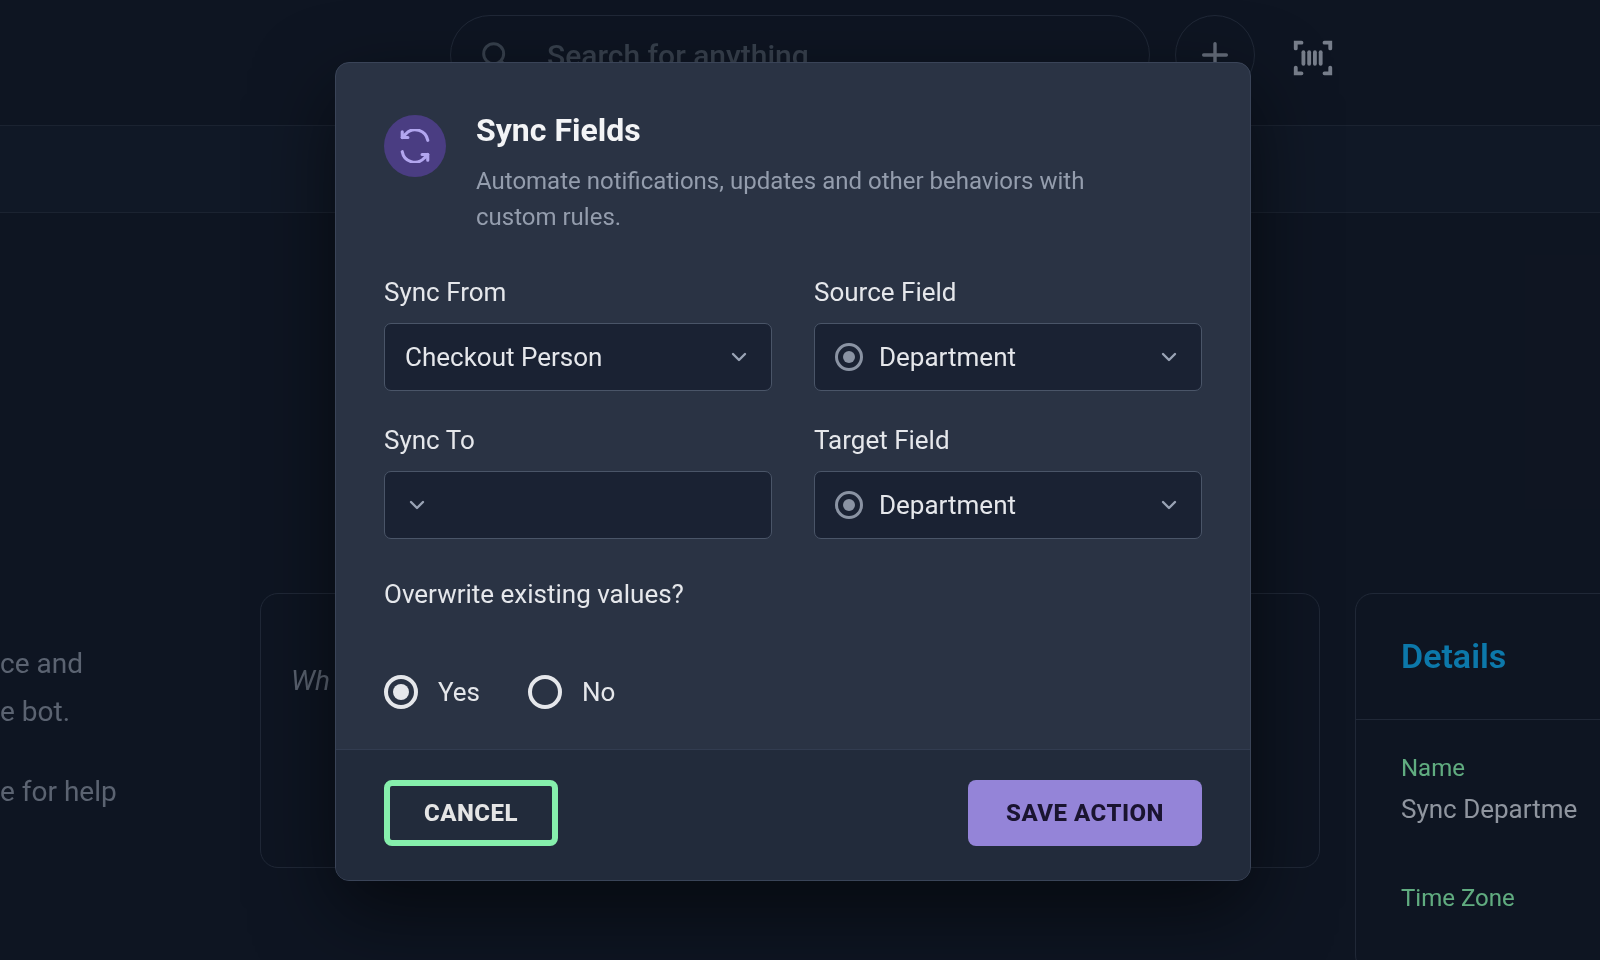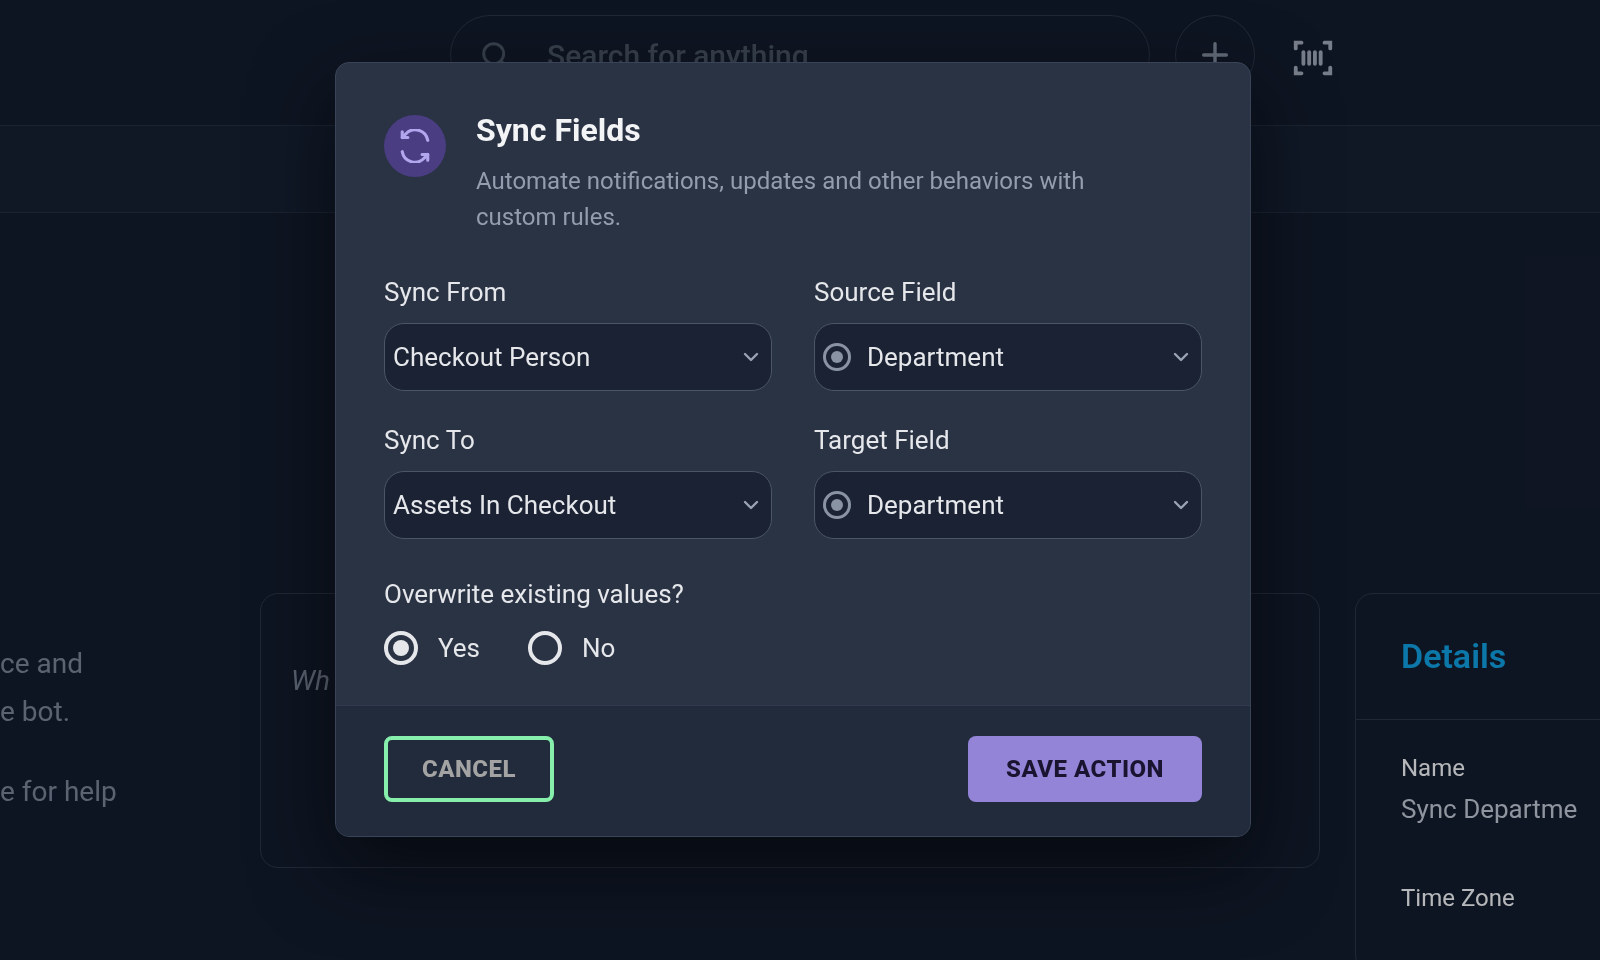--- a/index.html
+++ b/index.html
@@ -93,21 +93,21 @@
   .bg-right-title {
     position: absolute; left: 45px; top: 42px;
     font-size: 34px; font-weight: 600; color: #0ea5e9;
   }
   .bg-right-divider {
     position: absolute; left: 0; right: 0; top: 125px;
     border-top: 1px solid #2a3344;
   }
   .bg-right-label {
     position: absolute; left: 45px;
-    font-size: 24px; color: #ffffff;
+    font-size: 24px; color: #86efac;
   }
   .bg-right-value {
     position: absolute; left: 45px;
     font-size: 26px; color: #c9ced8;
   }
 
   
   .dim {
     position: absolute; inset: 0;
     background: rgba(10, 15, 25, 0.30);
@@ -163,25 +163,25 @@
   .form-label {
     font-size: 26px;
     font-weight: 400;
     color: #e5e7eb;
     margin-bottom: 16px;
     display: block;
   }
   .select {
     height: 68px;
     border: 1px solid #4a5568;
-    border-radius: 20px;
+    border-radius: 7px;
     background: #1a2233;
     display: flex;
     align-items: center;
-    padding: 0 8px;
+    padding: 0 20px;
     gap: 16px;
     cursor: pointer;
   }
   .select .radio-dot {
     width: 28px; height: 28px;
     border: 3px solid #8a93a3;
     border-radius: 50%;
     display: flex; align-items: center; justify-content: center;
     flex: 0 0 auto;
   }
@@ -204,20 +204,21 @@
     margin-top: 40px;
   }
   .radio-row {
     display: flex;
     gap: 48px;
     margin-top: 22px;
   }
   .radio-opt {
     display: flex; align-items: center; gap: 20px;
     cursor: pointer;
+    margin-top: 44px;
   }
   .radio-ring {
     width: 34px; height: 34px;
     border: 4px solid #e5e7eb;
     border-radius: 50%;
     display: flex; align-items: center; justify-content: center;
   }
   .radio-ring.selected::after {
     content:"";
     width: 16px; height: 16px;
@@ -241,22 +242,22 @@
     height: 66px;
     border-radius: 8px;
     font-size: 24px;
     font-weight: 800;
     letter-spacing: 0.5px;
     display: flex; align-items: center; justify-content: center;
     padding: 0 34px;
     cursor: pointer;
   }
   .btn-cancel {
-    border: 4px solid #86efac;
-    color: #a3a3a3;
+    border: 6px solid #86efac;
+    color: #e5e5e5;
     background: transparent;
   }
   .btn-save {
     background: #9484d8;
     color: #1a1430;
     border: none;
     padding: 0 38px;
   }
 </style>
 </head>
@@ -348,21 +349,20 @@
           <span class="select-value">Department</span>
           <svg class="chevron" width="24" height="24" viewBox="0 0 24 24" fill="none" stroke="#9aa3b5" stroke-width="2.4" stroke-linecap="round" stroke-linejoin="round">
               <polyline points="6 9 12 15 18 9"></polyline>
             </svg>
         </div>
       </div>
 
       <div class="form-group">
         <span class="form-label">Sync To</span>
         <div class="select">
-          <span class="select-value">Assets In Checkout</span>
           <svg class="chevron" width="24" height="24" viewBox="0 0 24 24" fill="none" stroke="#9aa3b5" stroke-width="2.4" stroke-linecap="round" stroke-linejoin="round">
               <polyline points="6 9 12 15 18 9"></polyline>
             </svg>
         </div>
       </div>
 
       <div class="form-group">
         <span class="form-label">Target Field</span>
         <div class="select">
           <span class="radio-dot"></span>

